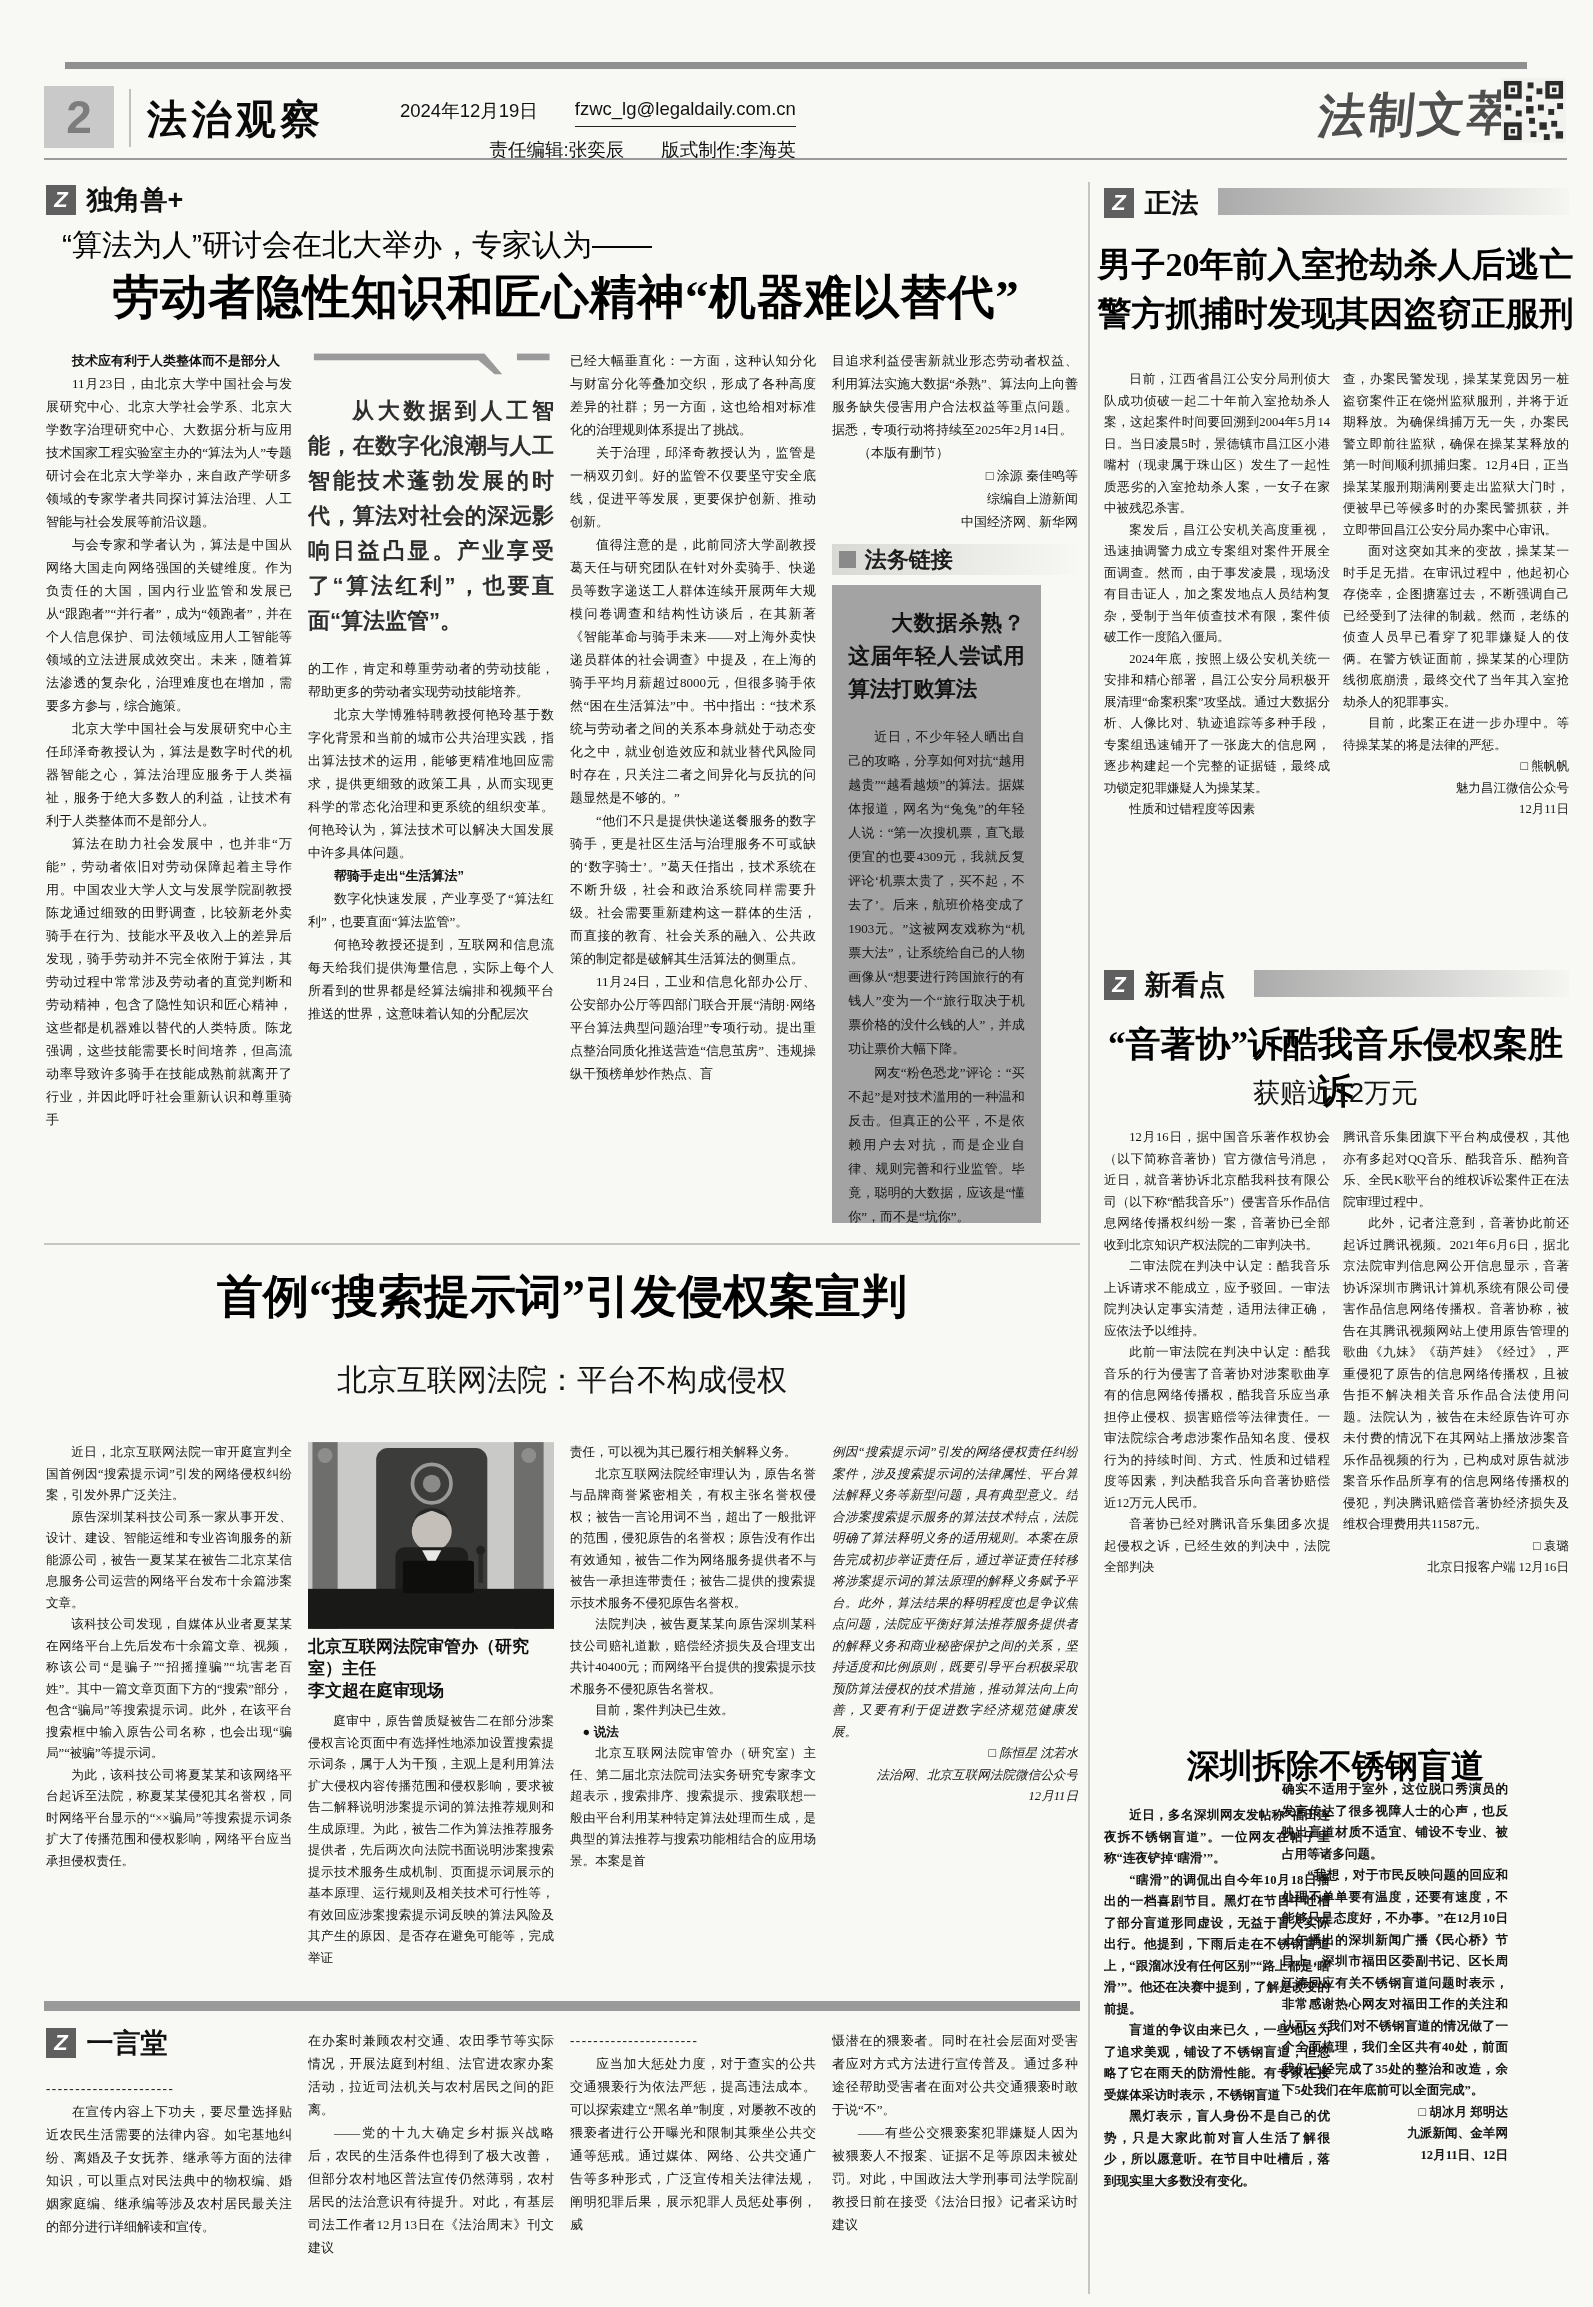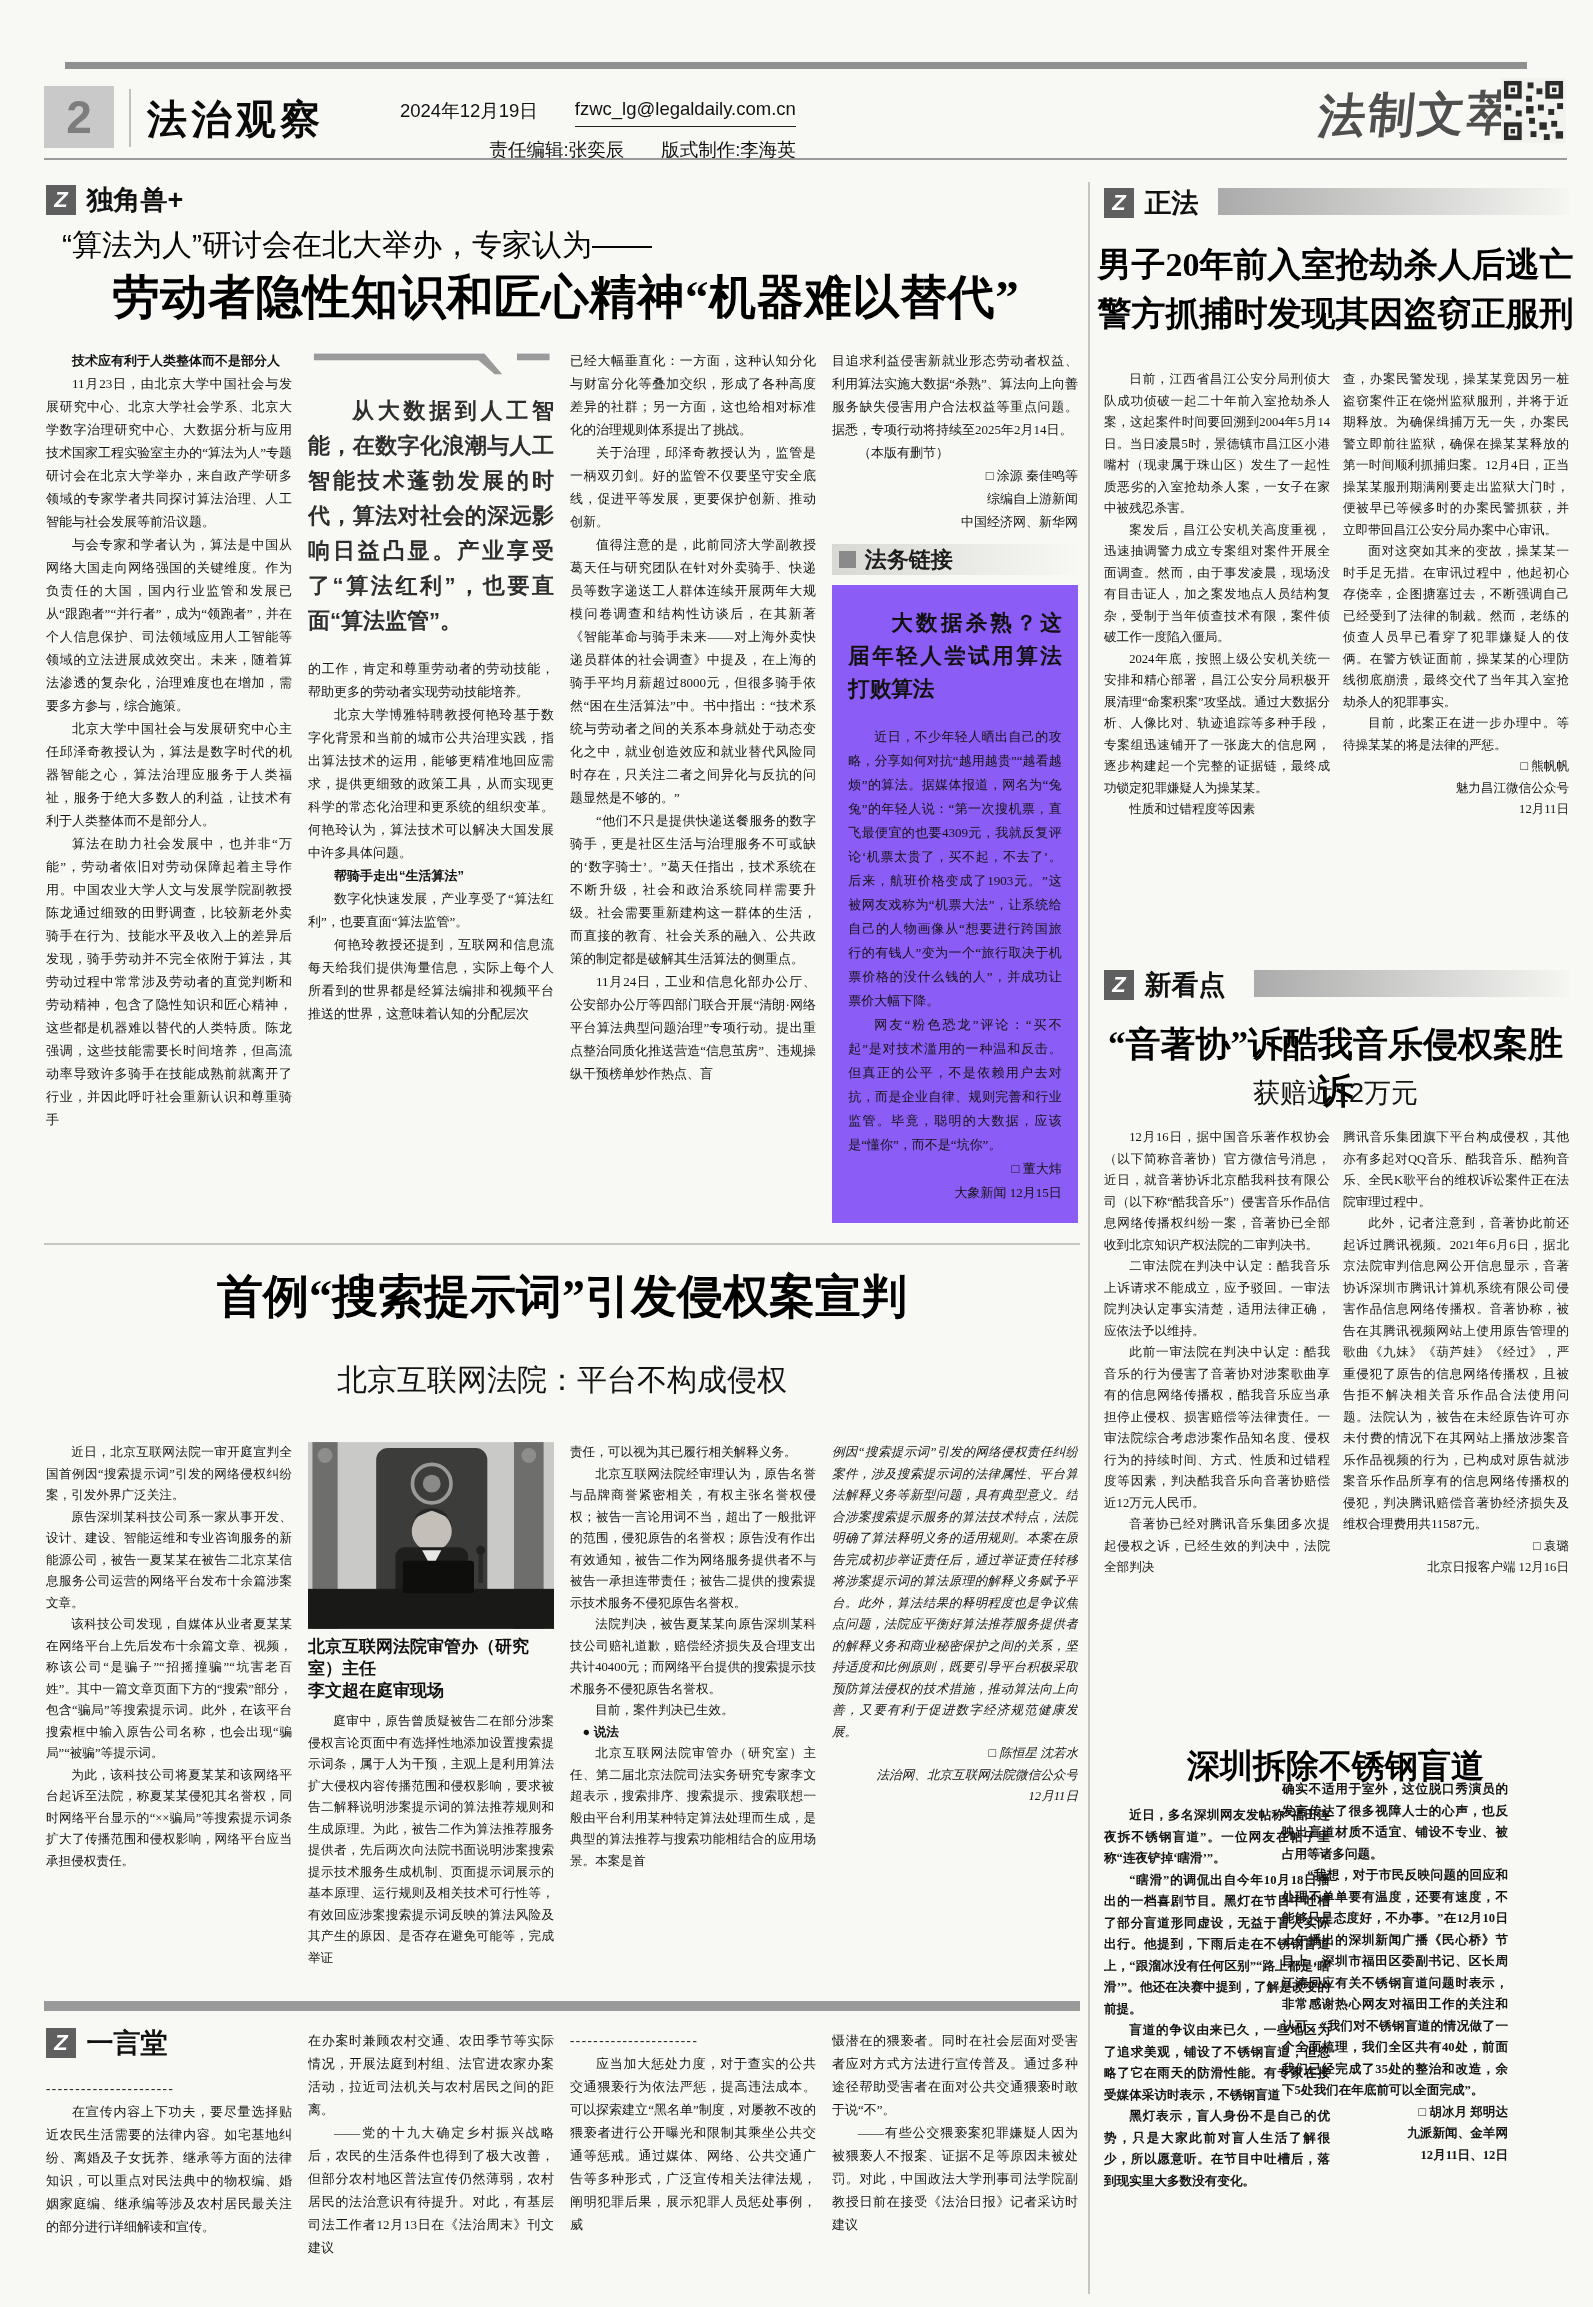--- a/index.html
+++ b/index.html
@@ -48,21 +48,21 @@
   #a1c1{left:46px;top:349px;width:246px;height:881px;}
   #a1c2{left:308px;top:349px;width:246px;height:881px;}
   #a1c3{left:570px;top:349px;width:246px;height:881px;}
   #a1c4{left:832px;top:349px;width:246px;height:189px;}
   .qbox{margin-bottom:19px;}
   .qtext{font:700 22px/35px "Liberation Sans","DejaVu Sans",sans-serif;color:#2e2e2e;text-indent:2em;text-align:justify;margin-top:13.3px;}
   
   #fawu-head{left:832px;top:544px;width:246px;height:31px;background:linear-gradient(to right,#d8d8d5,#f7f7f4);display:flex;align-items:center;}
   #fawu-head .sq{width:16.3px;height:16.3px;background:#8a8a8a;margin:0 9px 0 7.4px;}
   #fawu-head .lbl{font:700 22px "Liberation Sans","DejaVu Sans",sans-serif;color:#1c1c1c;}
-  #fawu-box{left:832px;top:585px;width:246px;height:638px;background:#8b5cf6;box-sizing:border-box;padding:22px 16.3px;overflow:hidden;}
+  #fawu-box{left:832px;top:585px;width:209px;height:638px;background:#a3a3a3;box-sizing:border-box;padding:22px 16.3px;overflow:hidden;}
   #fawu-title{font:700 21.5px/33px "Liberation Sans","DejaVu Sans",sans-serif;text-indent:2em;text-align:justify;color:#111;}
   #fawu-paras .para{font-size:13px;line-height:24px;}
   #fawu-paras .para:first-child{margin-top:19px;}
   #lrule1{left:44px;top:1243px;width:1036px;height:1.5px;background:#c5c5c5;}
   
   #a2-title{left:44px;top:1266px;width:1036px;text-align:center;font-weight:900;font-size:46px;color:#000;}
   #a2-sub{left:44px;top:1360px;width:1036px;text-align:center;font-weight:500;font-size:30px;}
   #a2c1{left:46px;top:1442px;width:246px;height:551px;}
   #a2c2{left:308px;top:1442px;width:246px;height:551px;}
   #a2c3{left:570px;top:1442px;width:246px;height:554px;}

